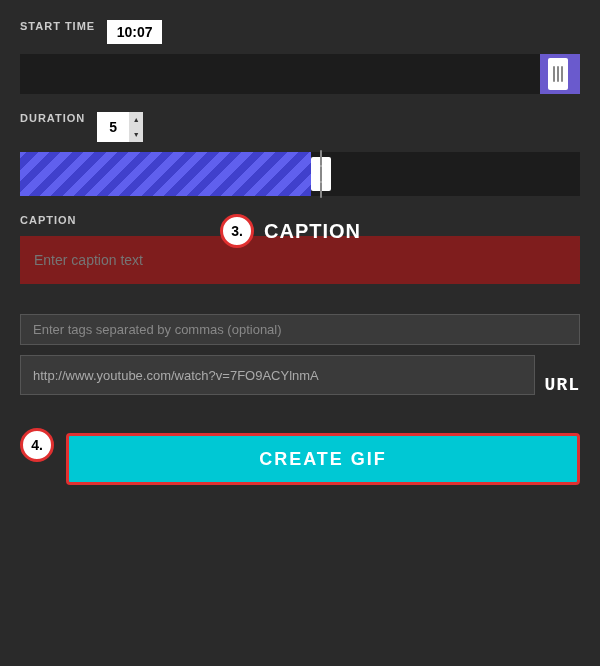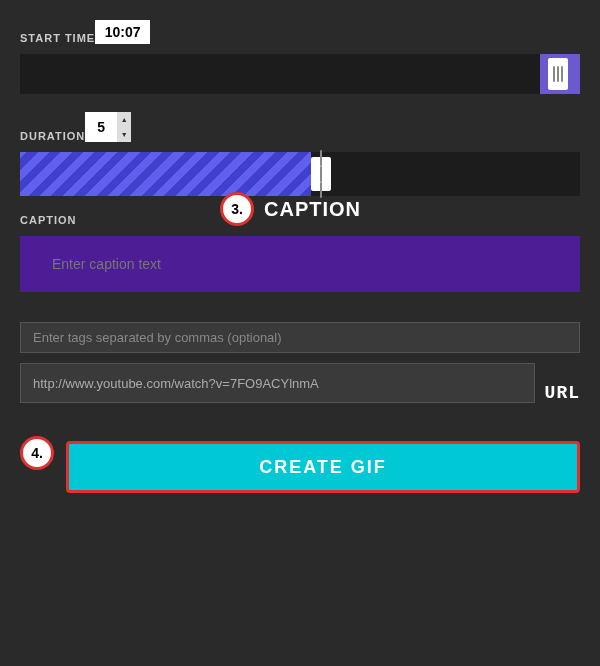--- a/index.html
+++ b/index.html
@@ -176,27 +176,27 @@
 
     
     .section-caption {
       display: flex;
       flex-direction: column;
       gap: 6px;
     }
 
     .caption-input {
       width: 100%;
-      background: #4c1d95;
+      background: #7f1d1d;
       border: none;
       color: #999;
       font-size: 14px;
-      padding: 12px 32px;
+      padding: 12px 14px;
       outline: none;
-      height: 56px;
+      height: 48px;
     }
 
     
     .bottom-section {
       margin-top: 10px;
       display: flex;
       flex-direction: column;
       gap: 10px;
       padding: 0 20px 20px 20px;
     }
@@ -262,21 +262,22 @@
     .section-heading {
       font-size: 20px;
       font-weight: bold;
       color: #fff;
       letter-spacing: 1px;
       text-transform: uppercase;
     }
 
     .top-row-label-area {
       display: flex;
-      align-items: flex-end;
+      align-items: flex-start;
+      gap: 12px;
       margin-bottom: 4px;
       position: relative;
     }
 
     .slider-wrapper {
       position: relative;
     }
   </style>
 </head>
 <body>

